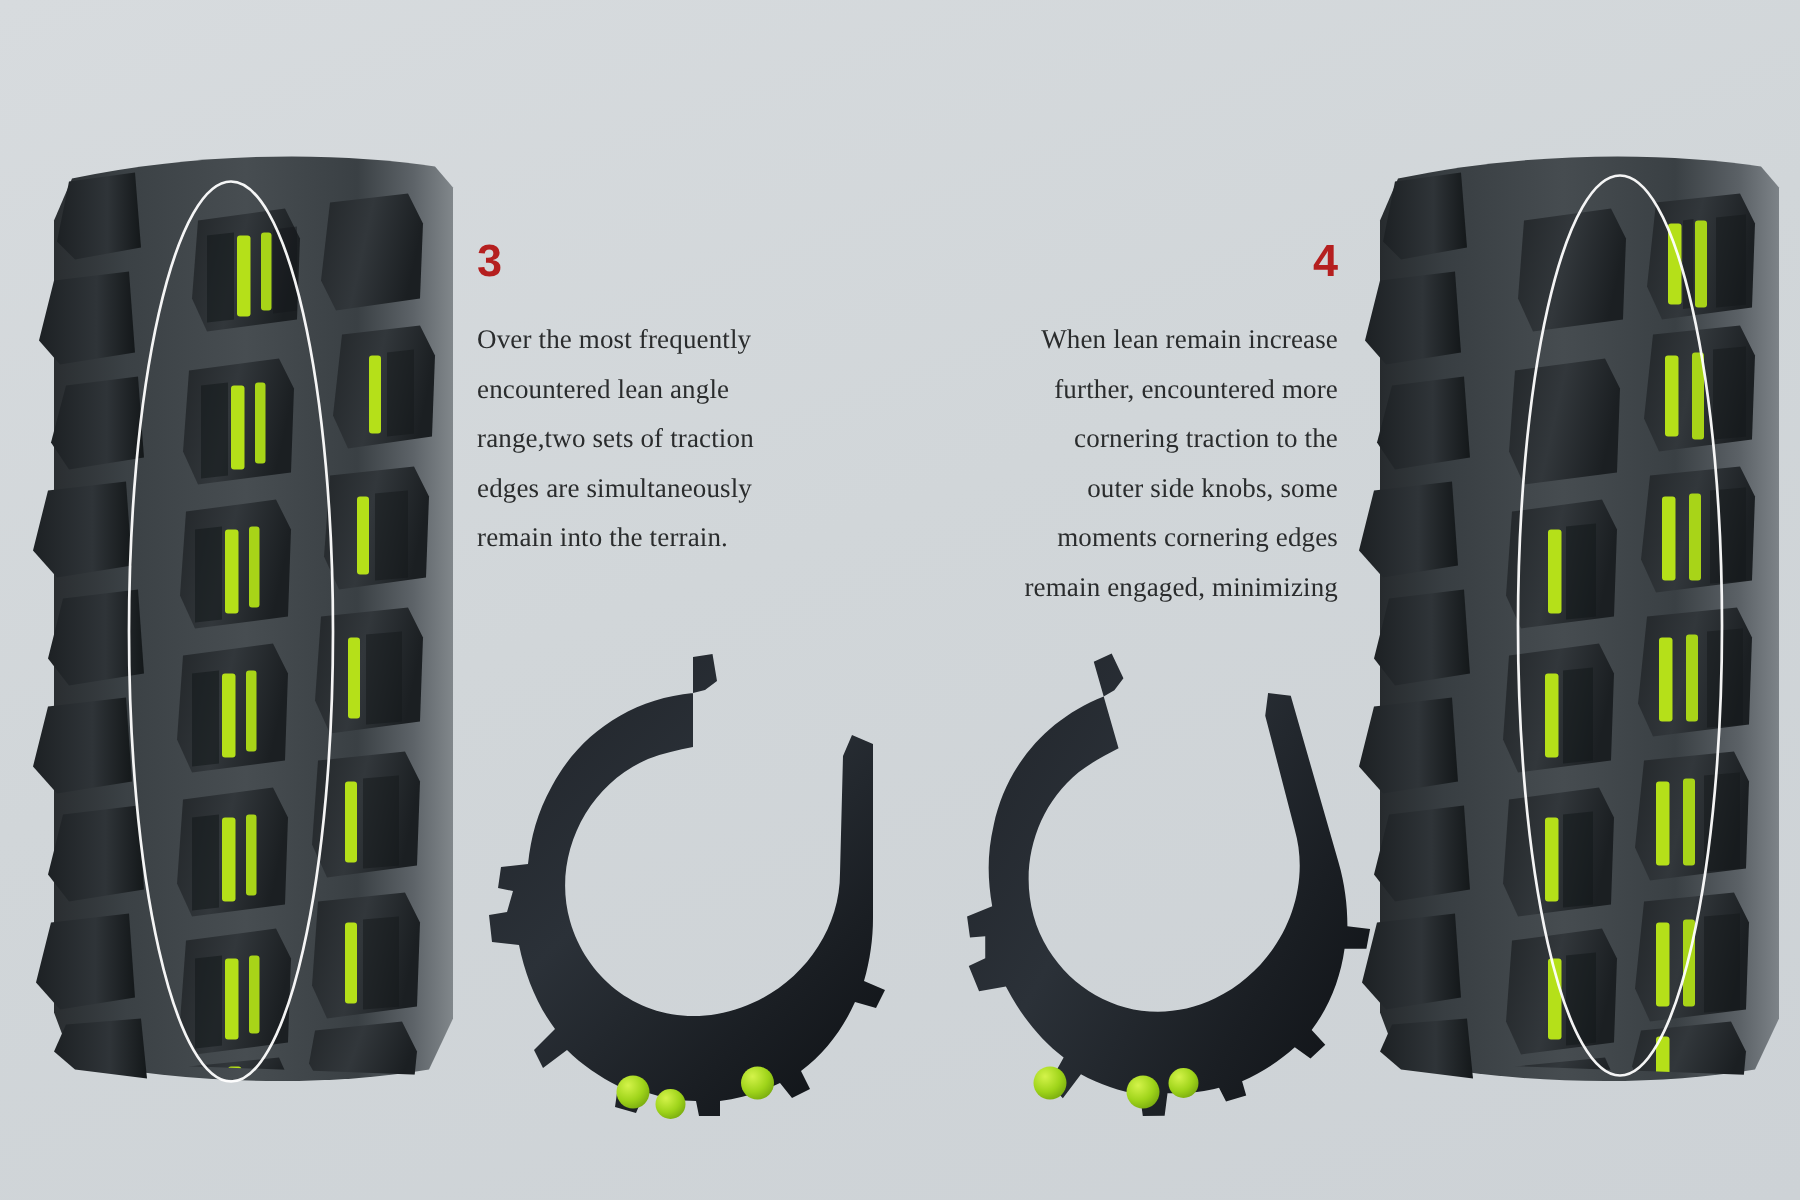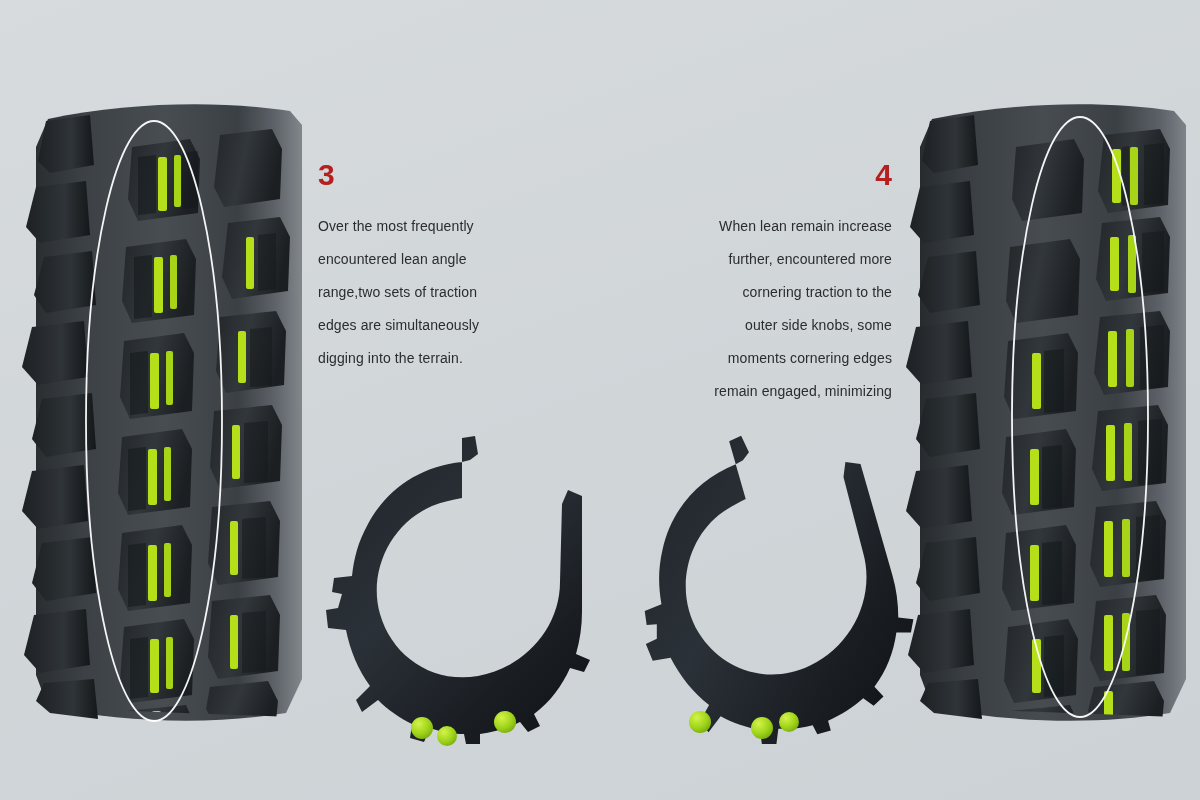--- a/index.html
+++ b/index.html
@@ -27,24 +27,25 @@
     color: #262829;
   }
   .panel-number {
     font-size: 30px;
     font-weight: 700;
     color: #b51f1f;
     line-height: 1;
     letter-spacing: 0px;
   }
   .panel-body {
-    font-size: 14px;
+    font-size: 18px;
     line-height: 33px;
     color: #2a2c2d;
     letter-spacing: 0.1px;
+    font-family: Liberation Serif, serif;
   }
 
   #panel-3 { left: 318px; top: 160px; width: 262px; text-align: left; }
   #panel-3 .panel-number { margin-bottom: 20px; }
 
   #panel-4 { left: 636px; top: 160px; width: 256px; text-align: right; }
   #panel-4 .panel-number { margin-bottom: 20px; }
 
   
   .tire-wrap {
@@ -404,21 +405,21 @@
     </svg>
   </div>
 
   <div class="panel" id="panel-3">
     <div class="panel-number">3</div>
     <div class="panel-body">
       <div>Over the most frequently</div>
       <div>encountered lean angle</div>
       <div>range,two sets of traction</div>
       <div>edges are simultaneously</div>
-      <div>digging into the terrain.</div>
+      <div>remain into the terrain.</div>
     </div>
   </div>
 
   <div class="panel" id="panel-4">
     <div class="panel-number">4</div>
     <div class="panel-body">
       <div>When lean remain increase</div>
       <div>further, encountered more</div>
       <div>cornering traction to the</div>
       <div>outer side knobs, some</div>

